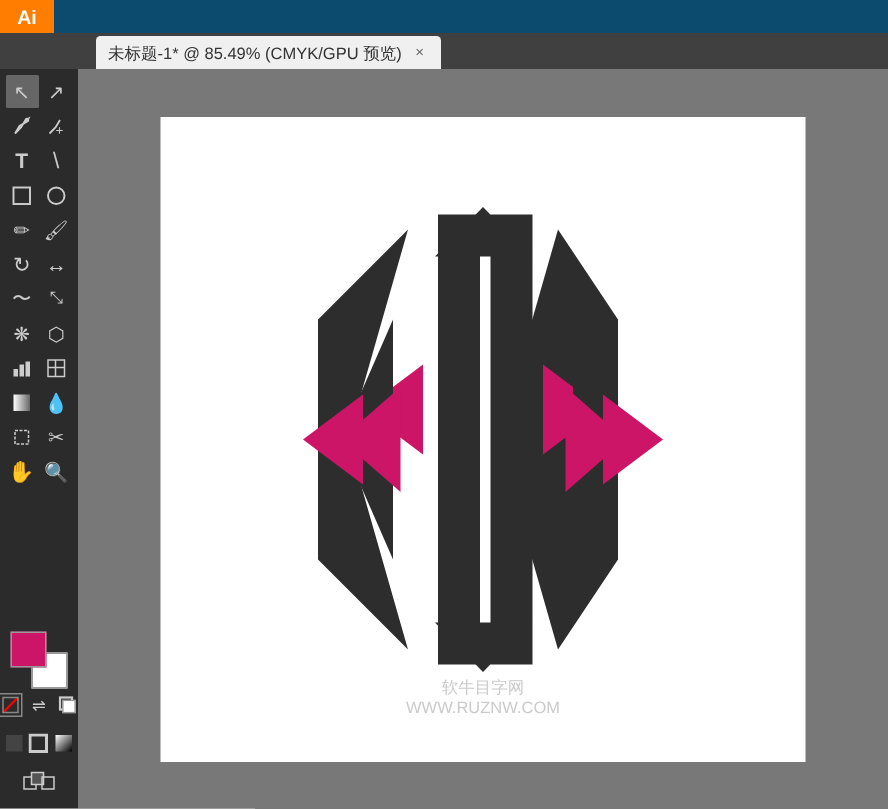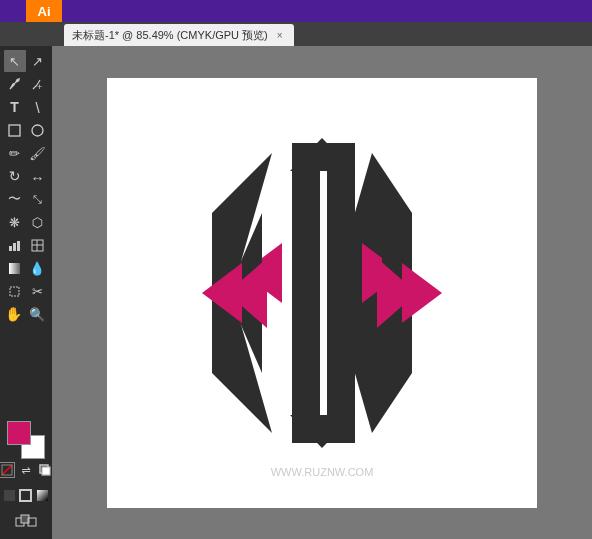--- a/index.html
+++ b/index.html
@@ -2,26 +2,25 @@
 <html><head>
   <meta charset="utf-8">
   <style>
     * { margin: 0; padding: 0; box-sizing: border-box; }
     body { width: 592px; height: 539px; overflow: hidden; font-family: "Microsoft YaHei", Arial, sans-serif; font-size: 12px; background: #535353; }
 
     
     #menu-bar {
       width: 592px;
       height: 22px;
-      background: #4c1d95;
+      background: #0c4a6e;
       display: flex;
       align-items: center;
       color: #ccc;
       font-size: 12px;
-      padding-left: 26px;
     }
     #ai-logo {
       width: 36px;
       height: 22px;
       background: #FF7D00;
       display: flex;
       align-items: center;
       justify-content: center;
       color: white;
       font-weight: bold;
@@ -384,17 +383,18 @@
         <polygon points="245,160 210,80 210,240" fill="#2d2d2d"></polygon>
 
         <polygon points="55,160 95,125 95,195" fill="#CC1566"></polygon>
         <polygon points="30,160 70,130 70,190" fill="#CC1566"></polygon>
 
         <polygon points="245,160 205,125 205,195" fill="#CC1566"></polygon>
         <polygon points="270,160 230,130 230,190" fill="#CC1566"></polygon>
       </svg>
 
       <div id="watermark">
+        <div>软牛目字网</div>
         <div>WWW.RUZNW.COM</div>
       </div>
     </div>
   </div>
 </div>
 
 </body></html>

